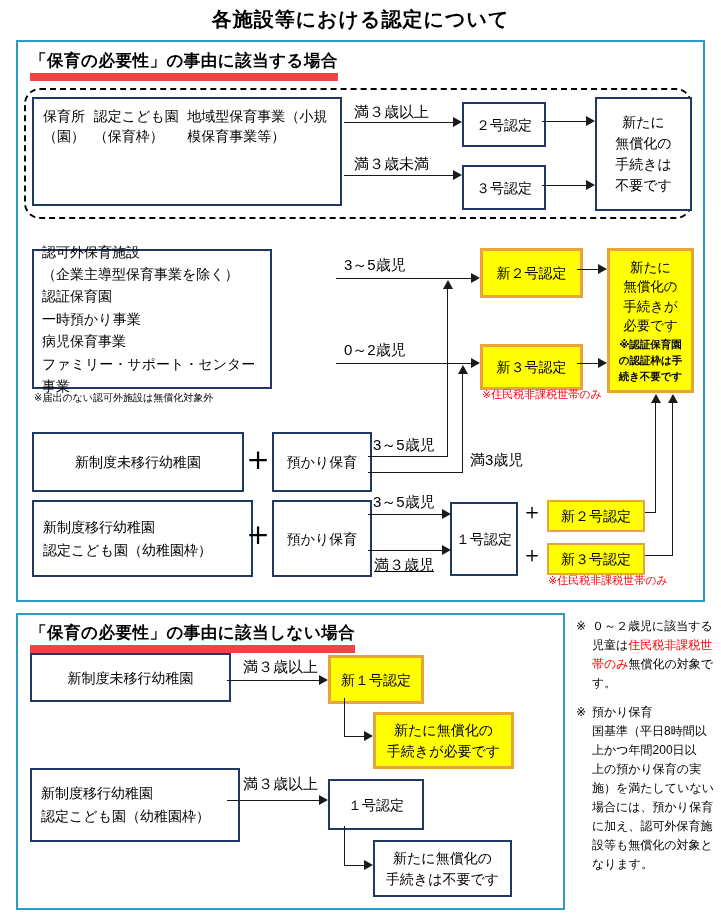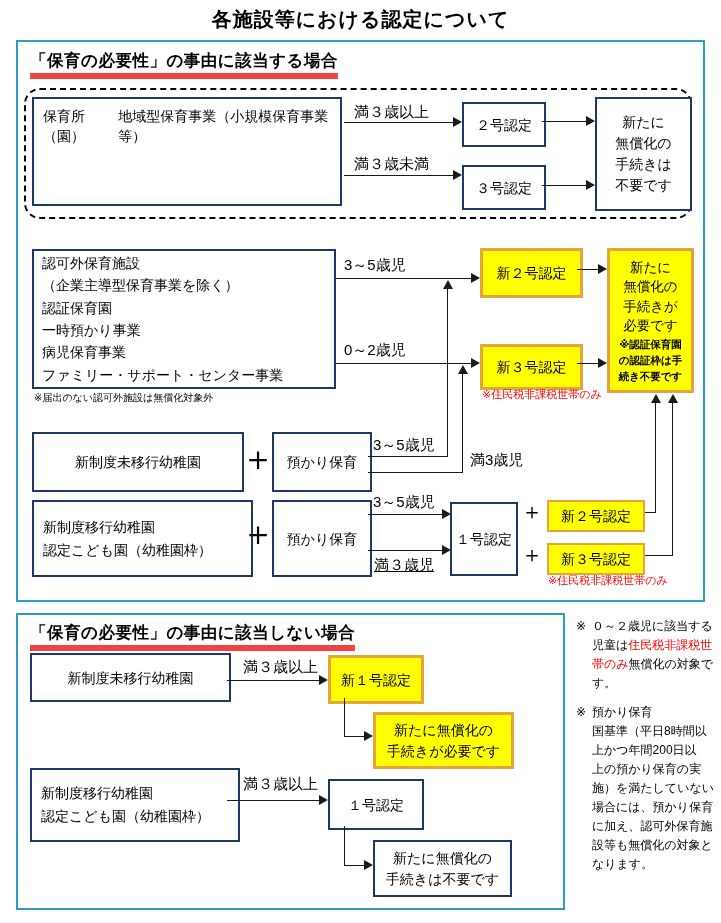--- a/index.html
+++ b/index.html
@@ -2,21 +2,21 @@
 <html><head>
 <meta charset="utf-8">
 <style>
   html,body{margin:0;padding:0;background:#fff;}
   body{font-family:"Liberation Sans","DejaVu Sans",sans-serif;color:#000;}
   #page{position:relative;width:721px;height:923px;background:#ffffff;overflow:hidden;}
   .abs{position:absolute;}
   
   .panel{position:absolute;border:2px solid #2E9BC7;background:#fff;}
   .sec-head{position:absolute;font-size:16.5px;font-weight:bold;letter-spacing:.5px;
-            border-bottom:6px solid #ef4444;padding-bottom:1px;white-space:nowrap;}
+            border-bottom:8px solid #ef4444;padding-bottom:1px;white-space:nowrap;}
   
   .navy-box{position:absolute;border:2px solid #1F3864;background:#fff;font-size:14px;
             display:flex;align-items:center;justify-content:center;text-align:center;
             white-space:pre-line;line-height:20px;}
   .navy-left{justify-content:flex-start;text-align:left;padding-left:9px;}
   .yellow-box{position:absolute;border:3px solid #E8A33C;background:#FFFF00;font-size:14px;
             display:flex;align-items:center;justify-content:center;text-align:center;
             white-space:pre-line;line-height:20px;}
   .dashed-box{position:absolute;border:2px dashed #000;border-radius:16px;background:transparent;}
   .lbl{position:absolute;font-size:15px;white-space:nowrap;}
@@ -40,21 +40,21 @@
         justify-content:space-between;padding:7px 9px;box-sizing:border-box;text-align:left;}
   #lblOver3{left:354px;top:103px;}
   #a1{left:344px;top:122px;width:109px;} #a1h{left:453px;top:117px;}
   #box2go{left:462px;top:102px;width:80px;height:41px;}
   #a2{left:542px;top:121px;width:44px;} #a2h{left:586px;top:116px;}
   #boxNoNeed1{left:595px;top:97px;width:93px;height:110px;line-height:21px;}
   #lblUnder3{left:354px;top:155px;}
   #a3{left:344px;top:175px;width:109px;} #a3h{left:453px;top:170px;}
   #box3go{left:462px;top:165px;width:80px;height:41px;}
   #a4{left:542px;top:185px;width:44px;} #a4h{left:586px;top:180px;}
-  #boxB{left:32px;top:249px;width:304px;height:140px;justify-content:flex-start;text-align:left;
+  #boxB{left:32px;top:249px;width:240px;height:140px;justify-content:flex-start;text-align:left;
         padding:2px 8px;box-sizing:border-box;line-height:22.4px;}
   #noteB{left:34px;top:391px;}
   #lbl35a{left:344px;top:256px;}
   #b1{left:336px;top:278px;width:135px;} #b1h{left:471px;top:273px;}
   #v1h{left:443px;top:280px;} #v1{left:447px;top:289px;height:168px;}
   #boxN2{left:480px;top:248px;width:97px;height:44px;}
   #b2{left:577px;top:269px;width:21px;} #b2h{left:598px;top:264px;}
   #lbl02{left:344px;top:341px;}
   #b3{left:336px;top:363px;width:135px;} #b3h{left:471px;top:358px;}
   #v2h{left:458px;top:365px;} #v2{left:462px;top:374px;height:99px;}
@@ -116,20 +116,21 @@
 
   <div id="title" class="abs">各施設等における認定について</div>
 
   <div id="panel1" class="panel"></div>
   <div id="h1" class="sec-head">「保育の必要性」の事由に該当する場合</div>
 
   <div id="dashed1" class="dashed-box"></div>
 
   <div id="boxA" class="navy-box">
     <div>保育所（園）</div>
+    <div>認定こども園（保育枠）</div>
     <div>地域型保育事業（小規模保育事業等）</div>
   </div>
 
   <div id="lblOver3" class="lbl">満３歳以上</div>
   <div id="a1" class="hline"></div>
   <div id="a1h" class="head-r"></div>
   <div id="box2go" class="navy-box">２号認定</div>
   <div id="a2" class="hline"></div>
   <div id="a2h" class="head-r"></div>
   <div id="boxNoNeed1" class="navy-box">新たに

